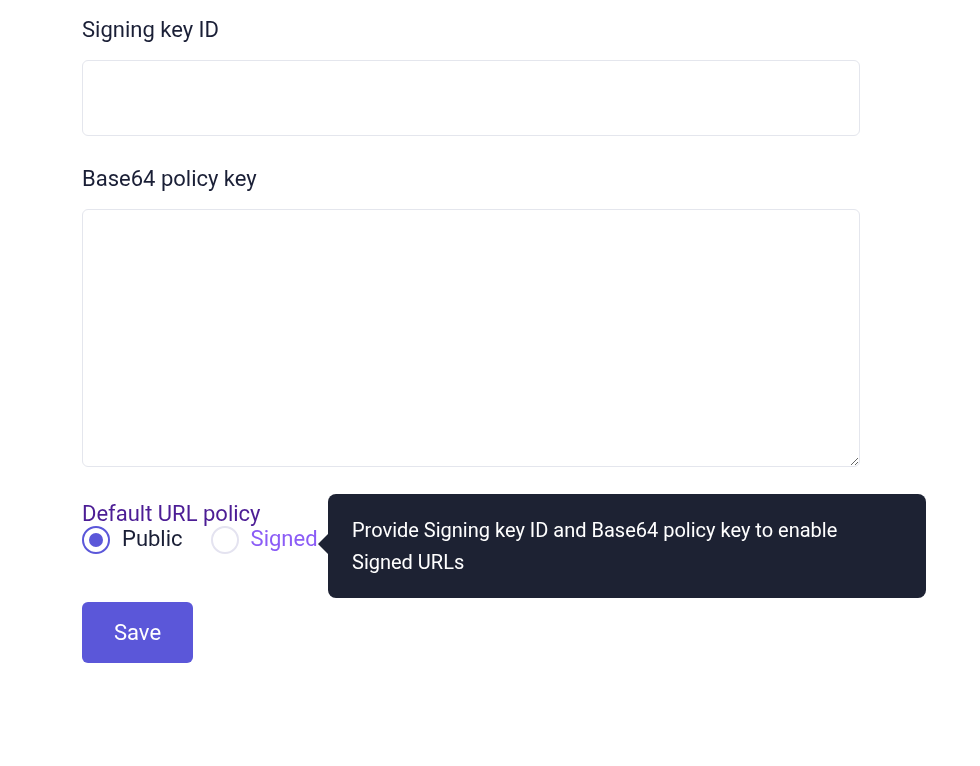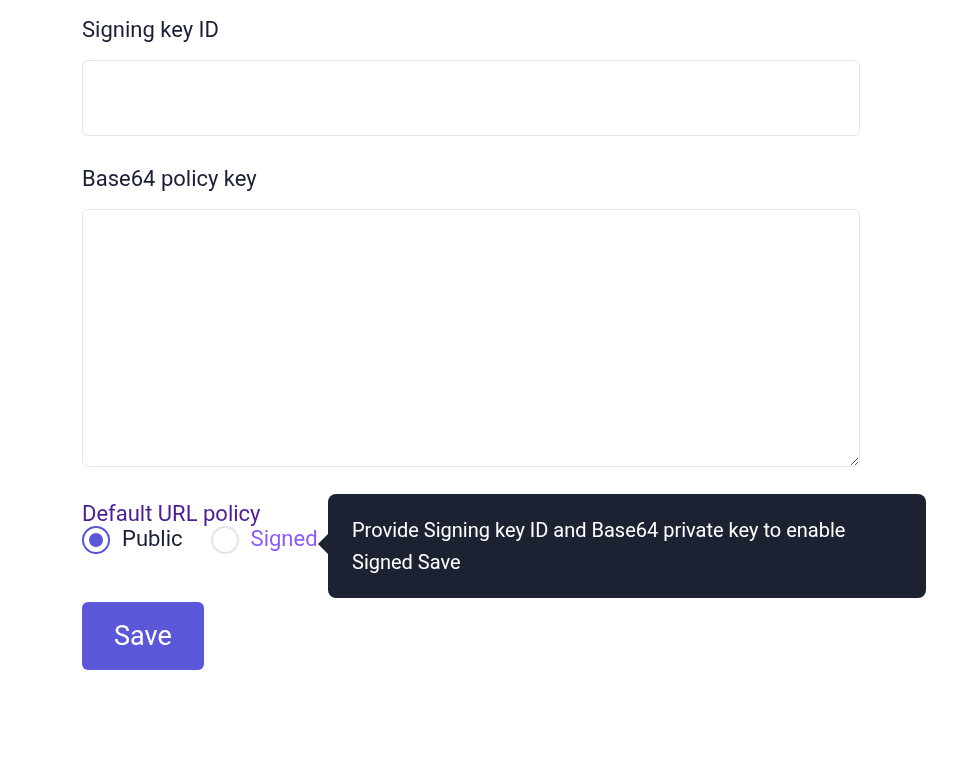--- a/index.html
+++ b/index.html
@@ -108,21 +108,21 @@
     .radio-label.disabled {
       color: #8b5cf6;
     }
     .save-button {
       margin-top: 48px;
       background: #5b57d9;
       color: #ffffff;
       border: none;
       border-radius: 6px;
       padding: 18px 32px;
-      font-size: 27px;
+      font-size: 22px;
       font-weight: 400;
       cursor: pointer;
       font-family: inherit;
     }
     .tooltip {
       position: absolute;
       background: #1d2233;
       color: #ffffff;
       border-radius: 8px;
       padding: 20px 24px;
@@ -170,14 +170,14 @@
         <span class="radio-label disabled">Signed</span>
       </div>
     </div>
   </div>
 
   <button class="save-button">Save</button>
 
 </div>
 
 <div class="tooltip" style="left: 328px; top: 494px; width: 598px;">
-  <span>Provide Signing key ID and Base64 private key to enable Signed Save</span>
+  <span>Provide Signing key ID and Base64 policy key to enable Signed URLs</span>
 </div>
 
 </body></html>

